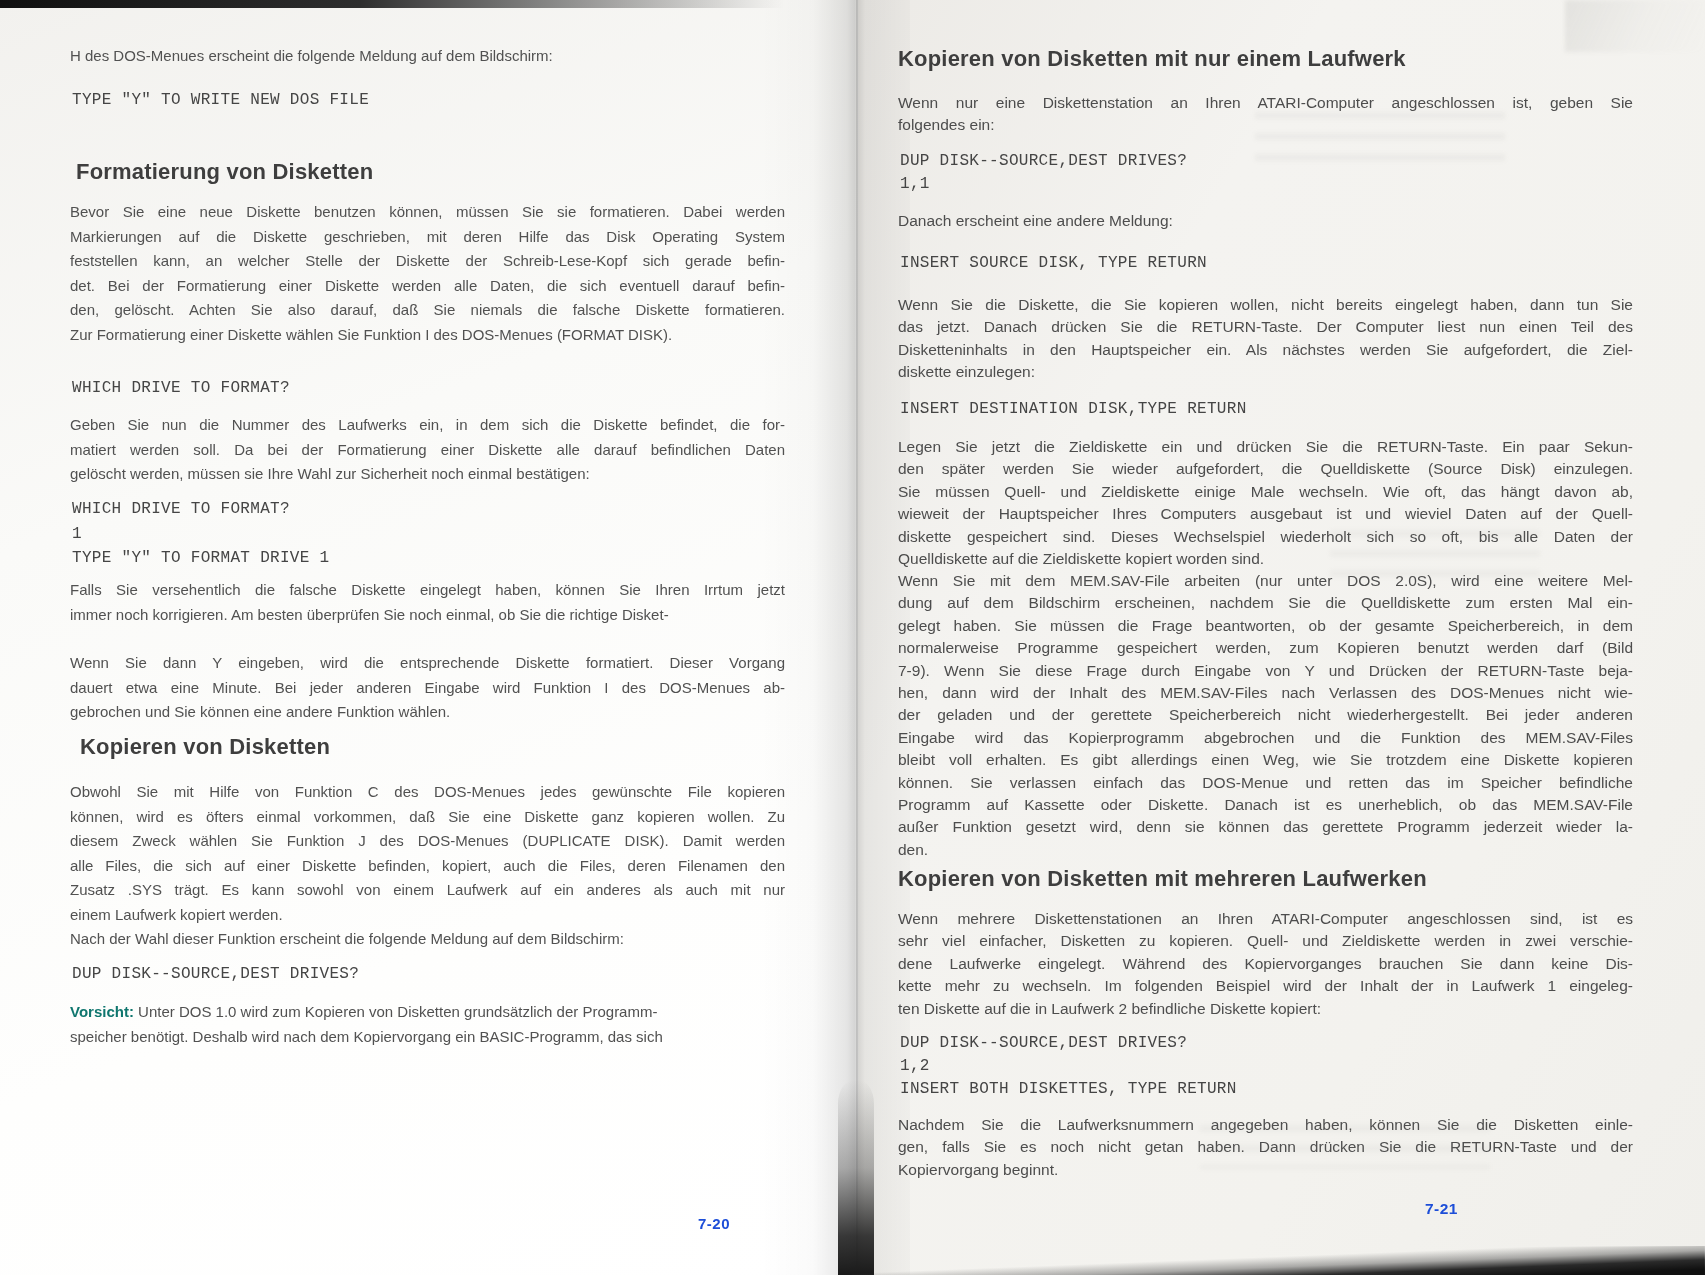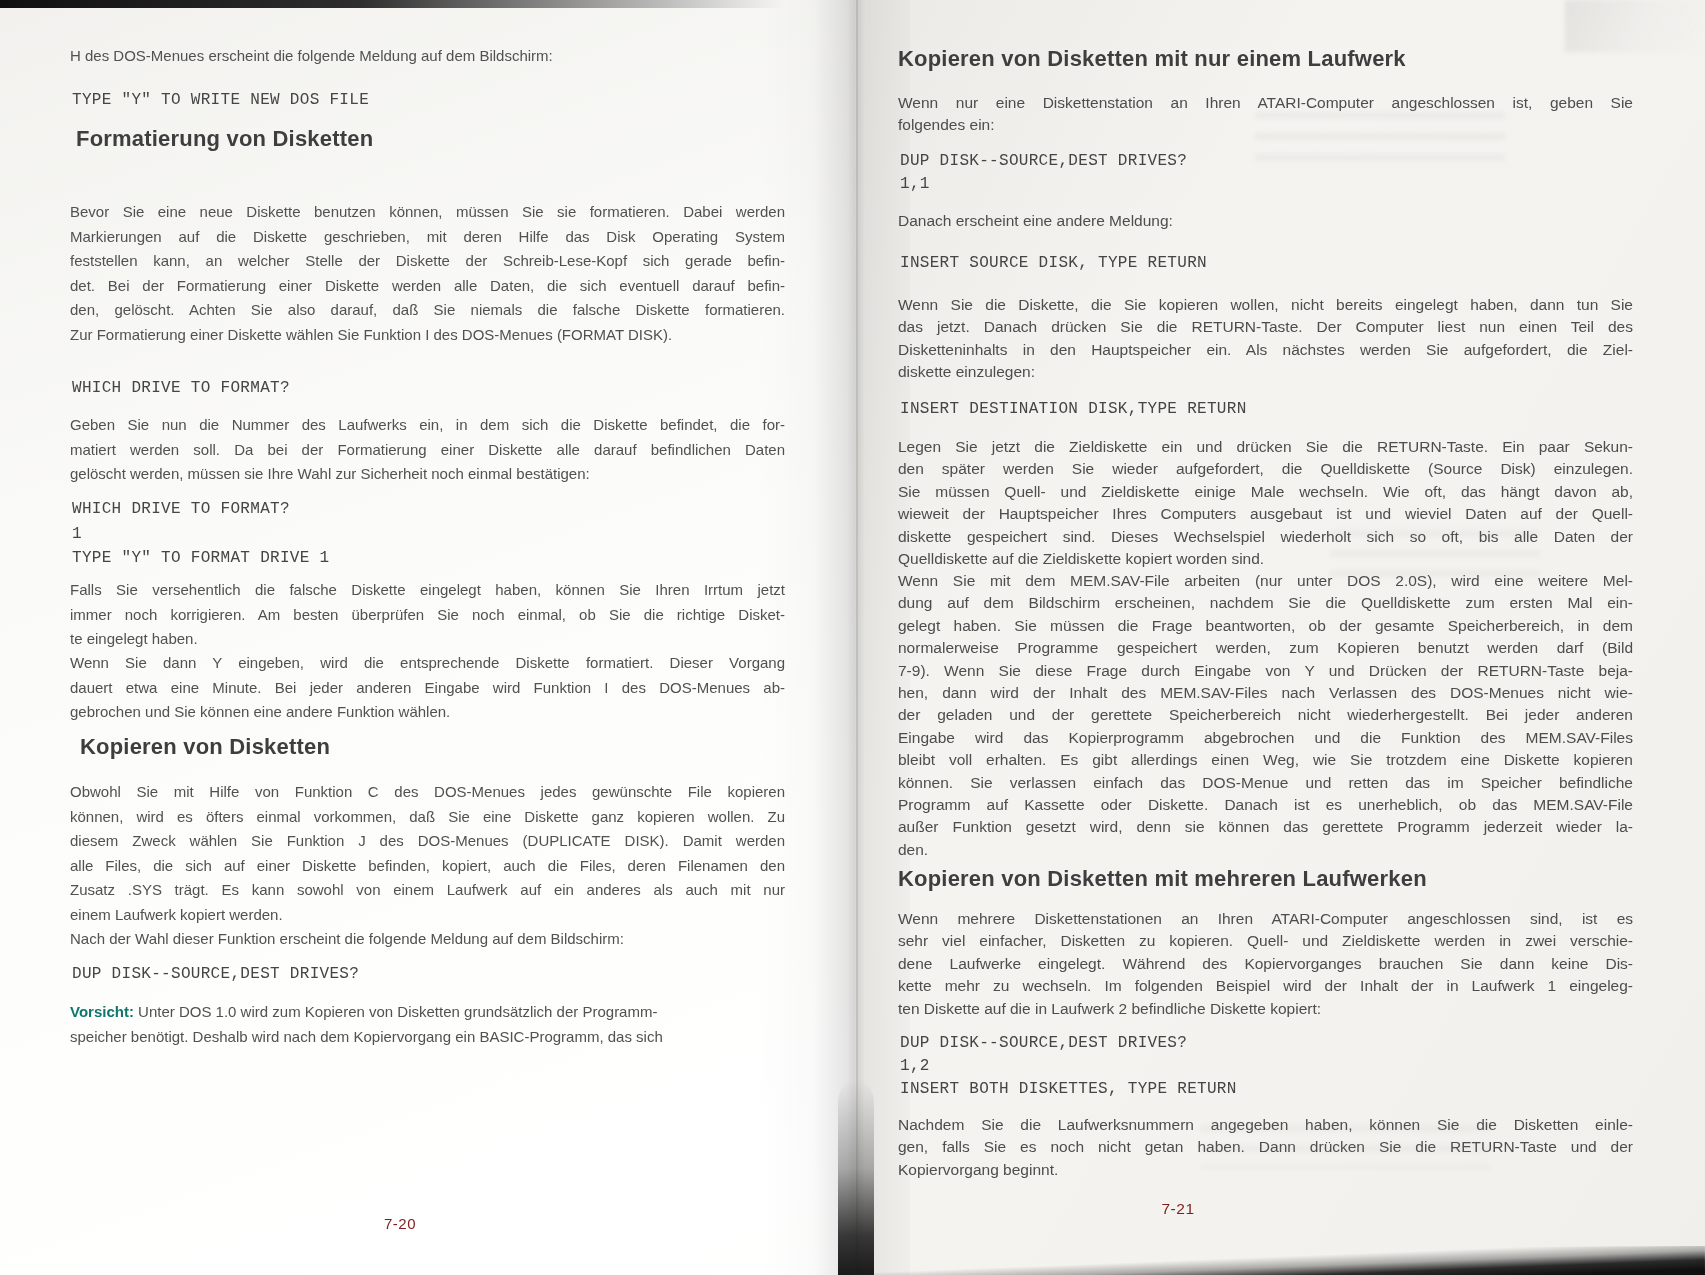--- a/index.html
+++ b/index.html
@@ -15,21 +15,21 @@
 
   .blk{position:absolute;}
   .body-l{font-size:15px;line-height:24.5px;color:#515151;}
   .body-r{font-size:15.5px;line-height:22.4px;color:#4d4d4d;}
   .jl .ln{text-align:justify;text-align-last:justify;}
   .jl .ln:last-child{text-align-last:left;}
   .mono{font-family:"Liberation Mono","DejaVu Sans Mono",monospace;color:#454545;font-size:16px;letter-spacing:.3px;white-space:pre;}
   .mono-l{line-height:24.5px;}
   .mono-r{line-height:23px;}
   .h{font-size:22px;font-weight:bold;color:#3e3e3e;letter-spacing:.2px;margin:0;}
-  .pgnum{color:#7f1d1d;text-align:center;letter-spacing:.5px;}
+  .pgnum{color:#1d4ed8;text-align:right;letter-spacing:.5px;font-weight:bold;}
   .warn-label{font-weight:bold;color:#0f766e;}
 
   
   #edge-top{position:absolute;left:0;top:0;width:800px;height:8px;
     background:linear-gradient(90deg,#101010 0%,#2e2e2e 45%,rgba(46,46,46,0) 98%);}
   #gutter{position:absolute;left:760px;top:0;width:150px;height:1275px;pointer-events:none;
     background:linear-gradient(90deg,rgba(0,0,0,0) 0%,rgba(0,0,0,.02) 35%,rgba(0,0,0,.10) 58%,rgba(0,0,0,.16) 63%,rgba(0,0,0,.06) 70%,rgba(0,0,0,.02) 100%);}
   #gutter-line{position:absolute;left:856px;top:0;width:2px;height:1275px;background:rgba(0,0,0,.12);}
   #gutter-shadow-bottom{position:absolute;left:838px;top:1080px;width:36px;height:195px;
     background:linear-gradient(180deg,rgba(50,50,50,0) 0%,rgba(50,50,50,.35) 45%,rgba(25,25,25,.85) 80%,#1a1a1a 100%);
@@ -54,21 +54,21 @@
 
   <div class="page page-left"></div>
   <div class="page page-right"></div>
 
   <div class="blk body-l jl" style="left:70px;top:44px;width:715px">
     <div class="ln">H des DOS-Menues erscheint die folgende Meldung auf dem Bildschirm:</div>
   </div>
 
   <div class="blk mono mono-l" style="left:72px;top:88px">TYPE "Y" TO WRITE NEW DOS FILE</div>
 
-  <h2 class="blk h" style="left:76px;top:126px">Formatierung von Disketten</h2>
+  <h2 class="blk h" style="left:76px;top:159px">Formatierung von Disketten</h2>
 
   <div class="blk body-l jl" style="left:70px;top:200px;width:715px">
       <div class="ln">Bevor Sie eine neue Diskette benutzen können, müssen Sie sie formatieren. Dabei werden</div>
       <div class="ln">Markierungen auf die Diskette geschrieben, mit deren Hilfe das Disk Operating System</div>
       <div class="ln">feststellen kann, an welcher Stelle der Diskette der Schreib-Lese-Kopf sich gerade befin-</div>
       <div class="ln">det. Bei der Formatierung einer Diskette werden alle Daten, die sich eventuell darauf befin-</div>
       <div class="ln">den, gelöscht. Achten Sie also darauf, daß Sie niemals die falsche Diskette formatieren.</div>
       <div class="ln">Zur Formatierung einer Diskette wählen Sie Funktion I des DOS-Menues (FORMAT DISK).</div>
     </div>
 
@@ -78,21 +78,20 @@
       <div class="ln">Geben Sie nun die Nummer des Laufwerks ein, in dem sich die Diskette befindet, die for-</div>
       <div class="ln">matiert werden soll. Da bei der Formatierung einer Diskette alle darauf befindlichen Daten</div>
       <div class="ln">gelöscht werden, müssen sie Ihre Wahl zur Sicherheit noch einmal bestätigen:</div>
     </div>
 
   <div class="blk mono mono-l" style="left:72px;top:497px"><div class="ln">WHICH DRIVE TO FORMAT?</div><div class="ln">1</div><div class="ln">TYPE "Y" TO FORMAT DRIVE 1</div></div>
 
   <div class="blk body-l jl" style="left:70px;top:578px;width:715px">
       <div class="ln">Falls Sie versehentlich die falsche Diskette eingelegt haben, können Sie Ihren Irrtum jetzt</div>
       <div class="ln">immer noch korrigieren. Am besten überprüfen Sie noch einmal, ob Sie die richtige Disket-</div>
-      <div class="ln">te eingelegt haben.</div>
     </div>
 
   <div class="blk body-l jl" style="left:70px;top:651px;width:715px">
       <div class="ln">Wenn Sie dann Y eingeben, wird die entsprechende Diskette formatiert. Dieser Vorgang</div>
       <div class="ln">dauert etwa eine Minute. Bei jeder anderen Eingabe wird Funktion I des DOS-Menues ab-</div>
       <div class="ln">gebrochen und Sie können eine andere Funktion wählen.</div>
     </div>
 
   <h2 class="blk h" style="left:80px;top:734px">Kopieren von Disketten</h2>
 

